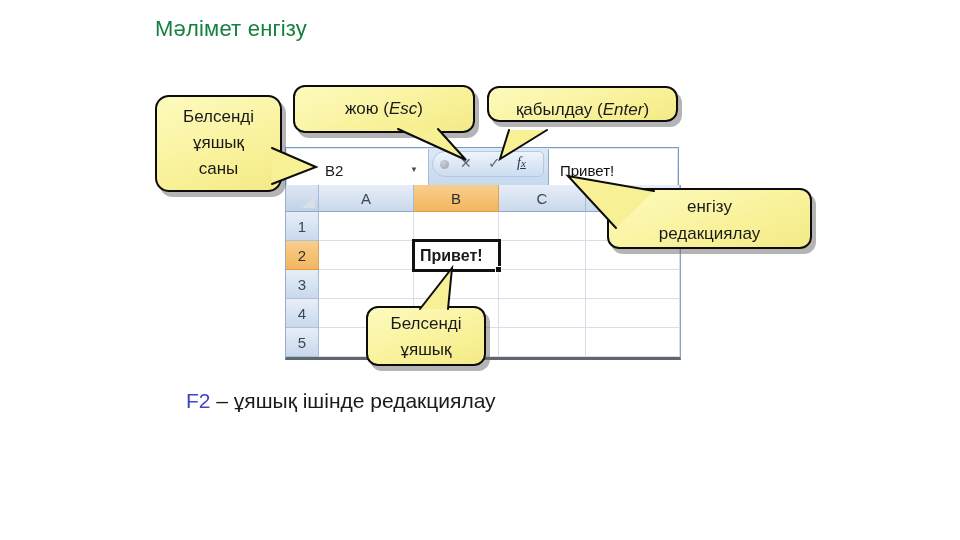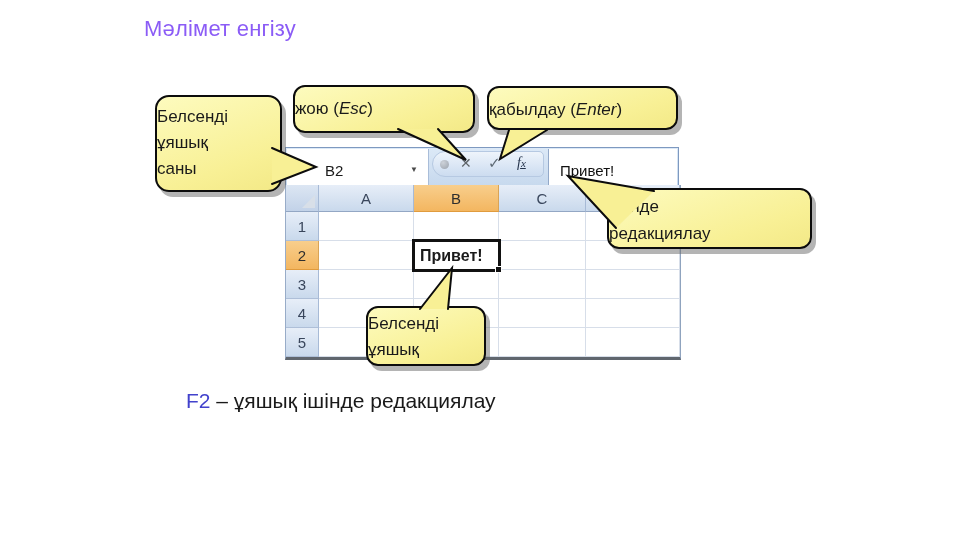--- a/index.html
+++ b/index.html
@@ -2,21 +2,21 @@
 <html><head>
 <meta charset="utf-8">
 <style>
   html,body{margin:0;padding:0;background:#fff;}
   .stage{
     position:relative;width:960px;height:540px;background:#ffffff;overflow:hidden;
     font-family:"Liberation Sans","DejaVu Sans",sans-serif;
   }
   
   .slide-title{
-    position:absolute;left:144px;top:16px;font-size:22px;color:#8b5cf6;
+    position:absolute;left:155px;top:16px;font-size:22px;color:#15803d;
     letter-spacing:.2px;
   }
   .caption{position:absolute;left:162px;top:389px;font-size:21px;color:#1a1a1a;margin-left:24px;}
   .caption .key{color:#4242CC;}
   
   .excel{position:absolute;left:285px;top:147px;width:394px;height:210px;}
   .formula-bar{
     position:absolute;left:0;top:0;width:394px;height:46px;box-sizing:border-box;
     background:linear-gradient(#dce9f7,#c3d6ec);
     border:1px solid #7e99c0;
@@ -99,26 +99,26 @@
   .fill-handle{
     position:absolute;right:-4px;bottom:-4px;width:7px;height:7px;
     background:#111;border:1px solid #fff;box-sizing:border-box;
   }
   
   .callout{
     position:absolute;z-index:5;box-sizing:border-box;
     background:linear-gradient(160deg,#fdfbbe 0%,#f8f095 70%,#f3e987 100%);
     border:2px solid #0c0c0c;border-radius:12px;
     box-shadow:4px 5px 0 rgba(105,105,105,.5);
-    text-align:left;font-size:17px;color:#1a1a1a;
+    text-align:center;font-size:17px;color:#1a1a1a;
   }
   .multiline{white-space:pre-line;line-height:26px;}
   .c1{left:155px;top:95px;width:127px;height:97px;padding-top:7px;border-radius:14px;}
   .c2{left:293px;top:85px;width:182px;height:48px;line-height:43px;}
-  .c3{left:487px;top:86px;width:191px;height:44px;line-height:43px;}
+  .c3{left:487px;top:86px;width:191px;height:36px;line-height:43px;}
   .c4{left:607px;top:188px;width:205px;height:61px;padding-top:3px;line-height:27px;}
   .c5{left:366px;top:306px;width:120px;height:60px;padding-top:3px;line-height:26px;}
   .tails{position:absolute;left:0;top:0;z-index:6;pointer-events:none;}
   .tails path{fill:#f8f095;stroke:#0c0c0c;stroke-width:2;stroke-linecap:round;}
 </style>
 </head>
 <body>
 
 <div class="stage">
 
@@ -196,21 +196,21 @@
   </div>
 
   <div class="callout c1 multiline">Белсенді
 ұяшық
 саны</div>
 
   <div class="callout c2"><span>жою (</span><i>Esc</i><span>)</span></div>
 
   <div class="callout c3"><span>қабылдау (</span><i>Enter</i><span>)</span></div>
 
-  <div class="callout c4 multiline" style="line-height:27px;">ішінде
+  <div class="callout c4 multiline" style="line-height:27px;">енгізу
 редакциялау</div>
 
   <div class="callout c5 multiline">Белсенді
 ұяшық</div>
 
   <svg class="tails" width="960" height="540">
     <path d="M272,148 L316,167 L272,184"></path>
     <path d="M398,129 L466,160 L438,129"></path>
     <path d="M547,130 L500,159 L509,130"></path>
     <path d="M654,191 L568,176 L616,228"></path>

